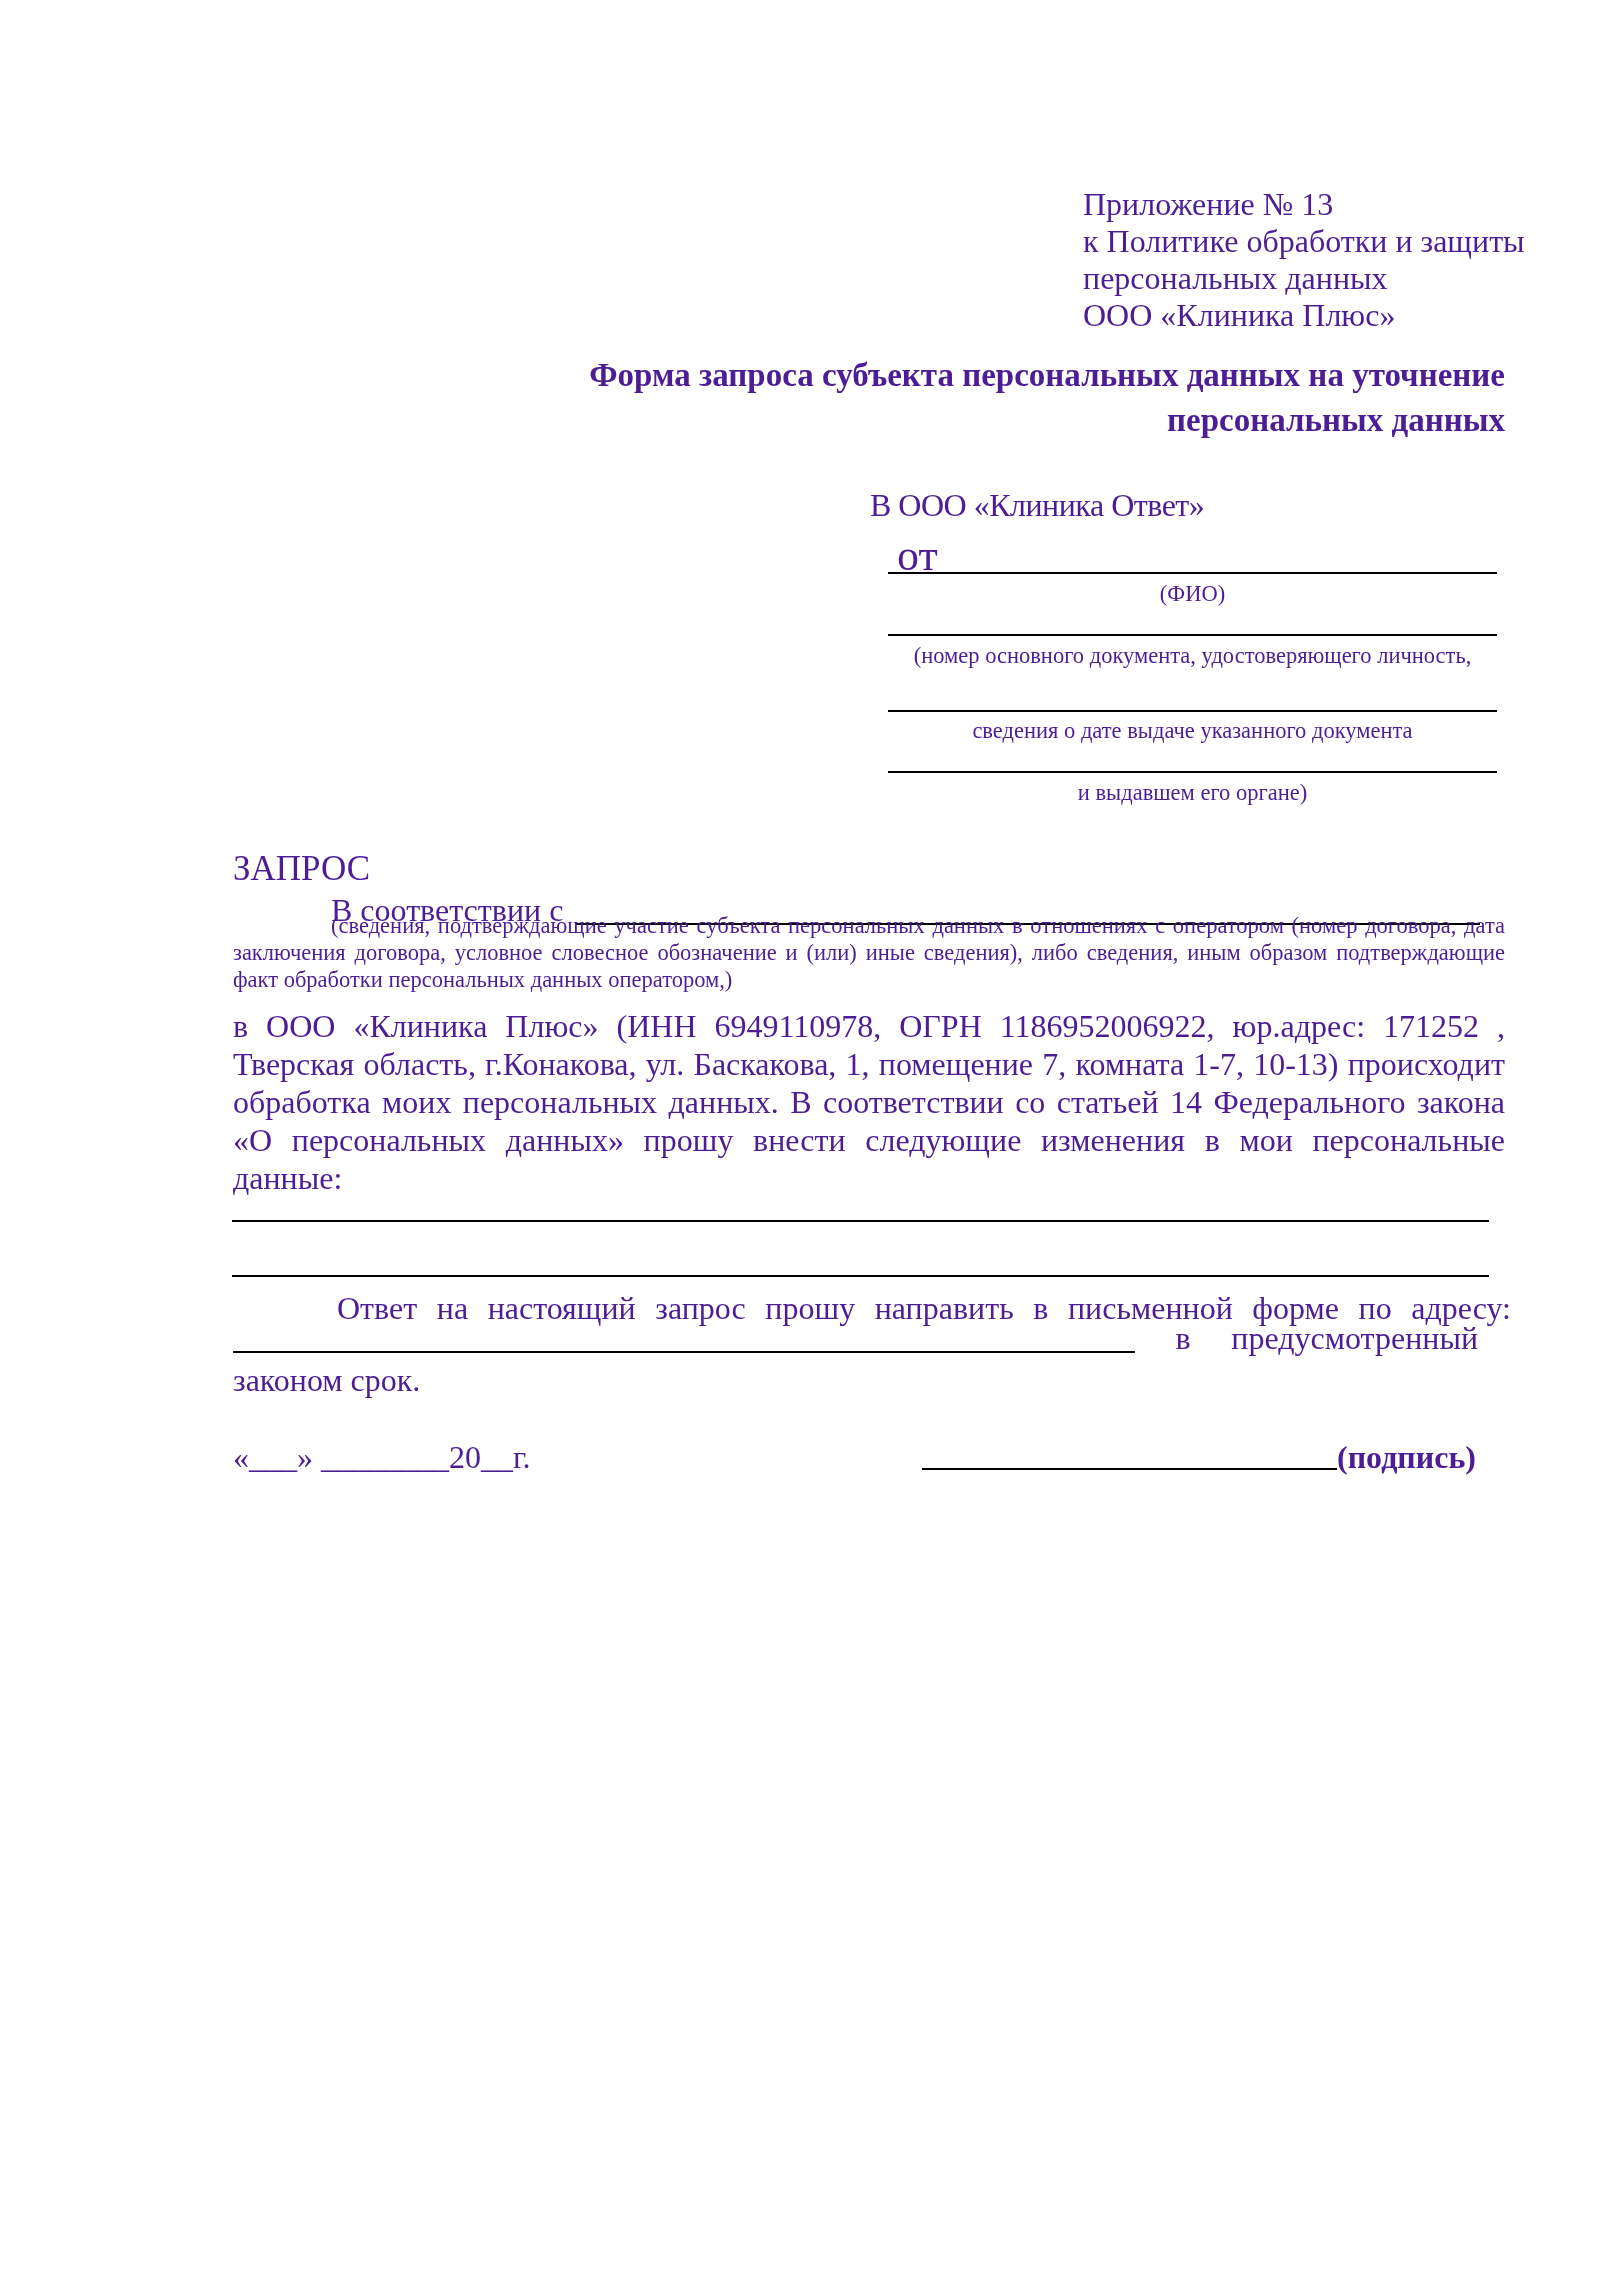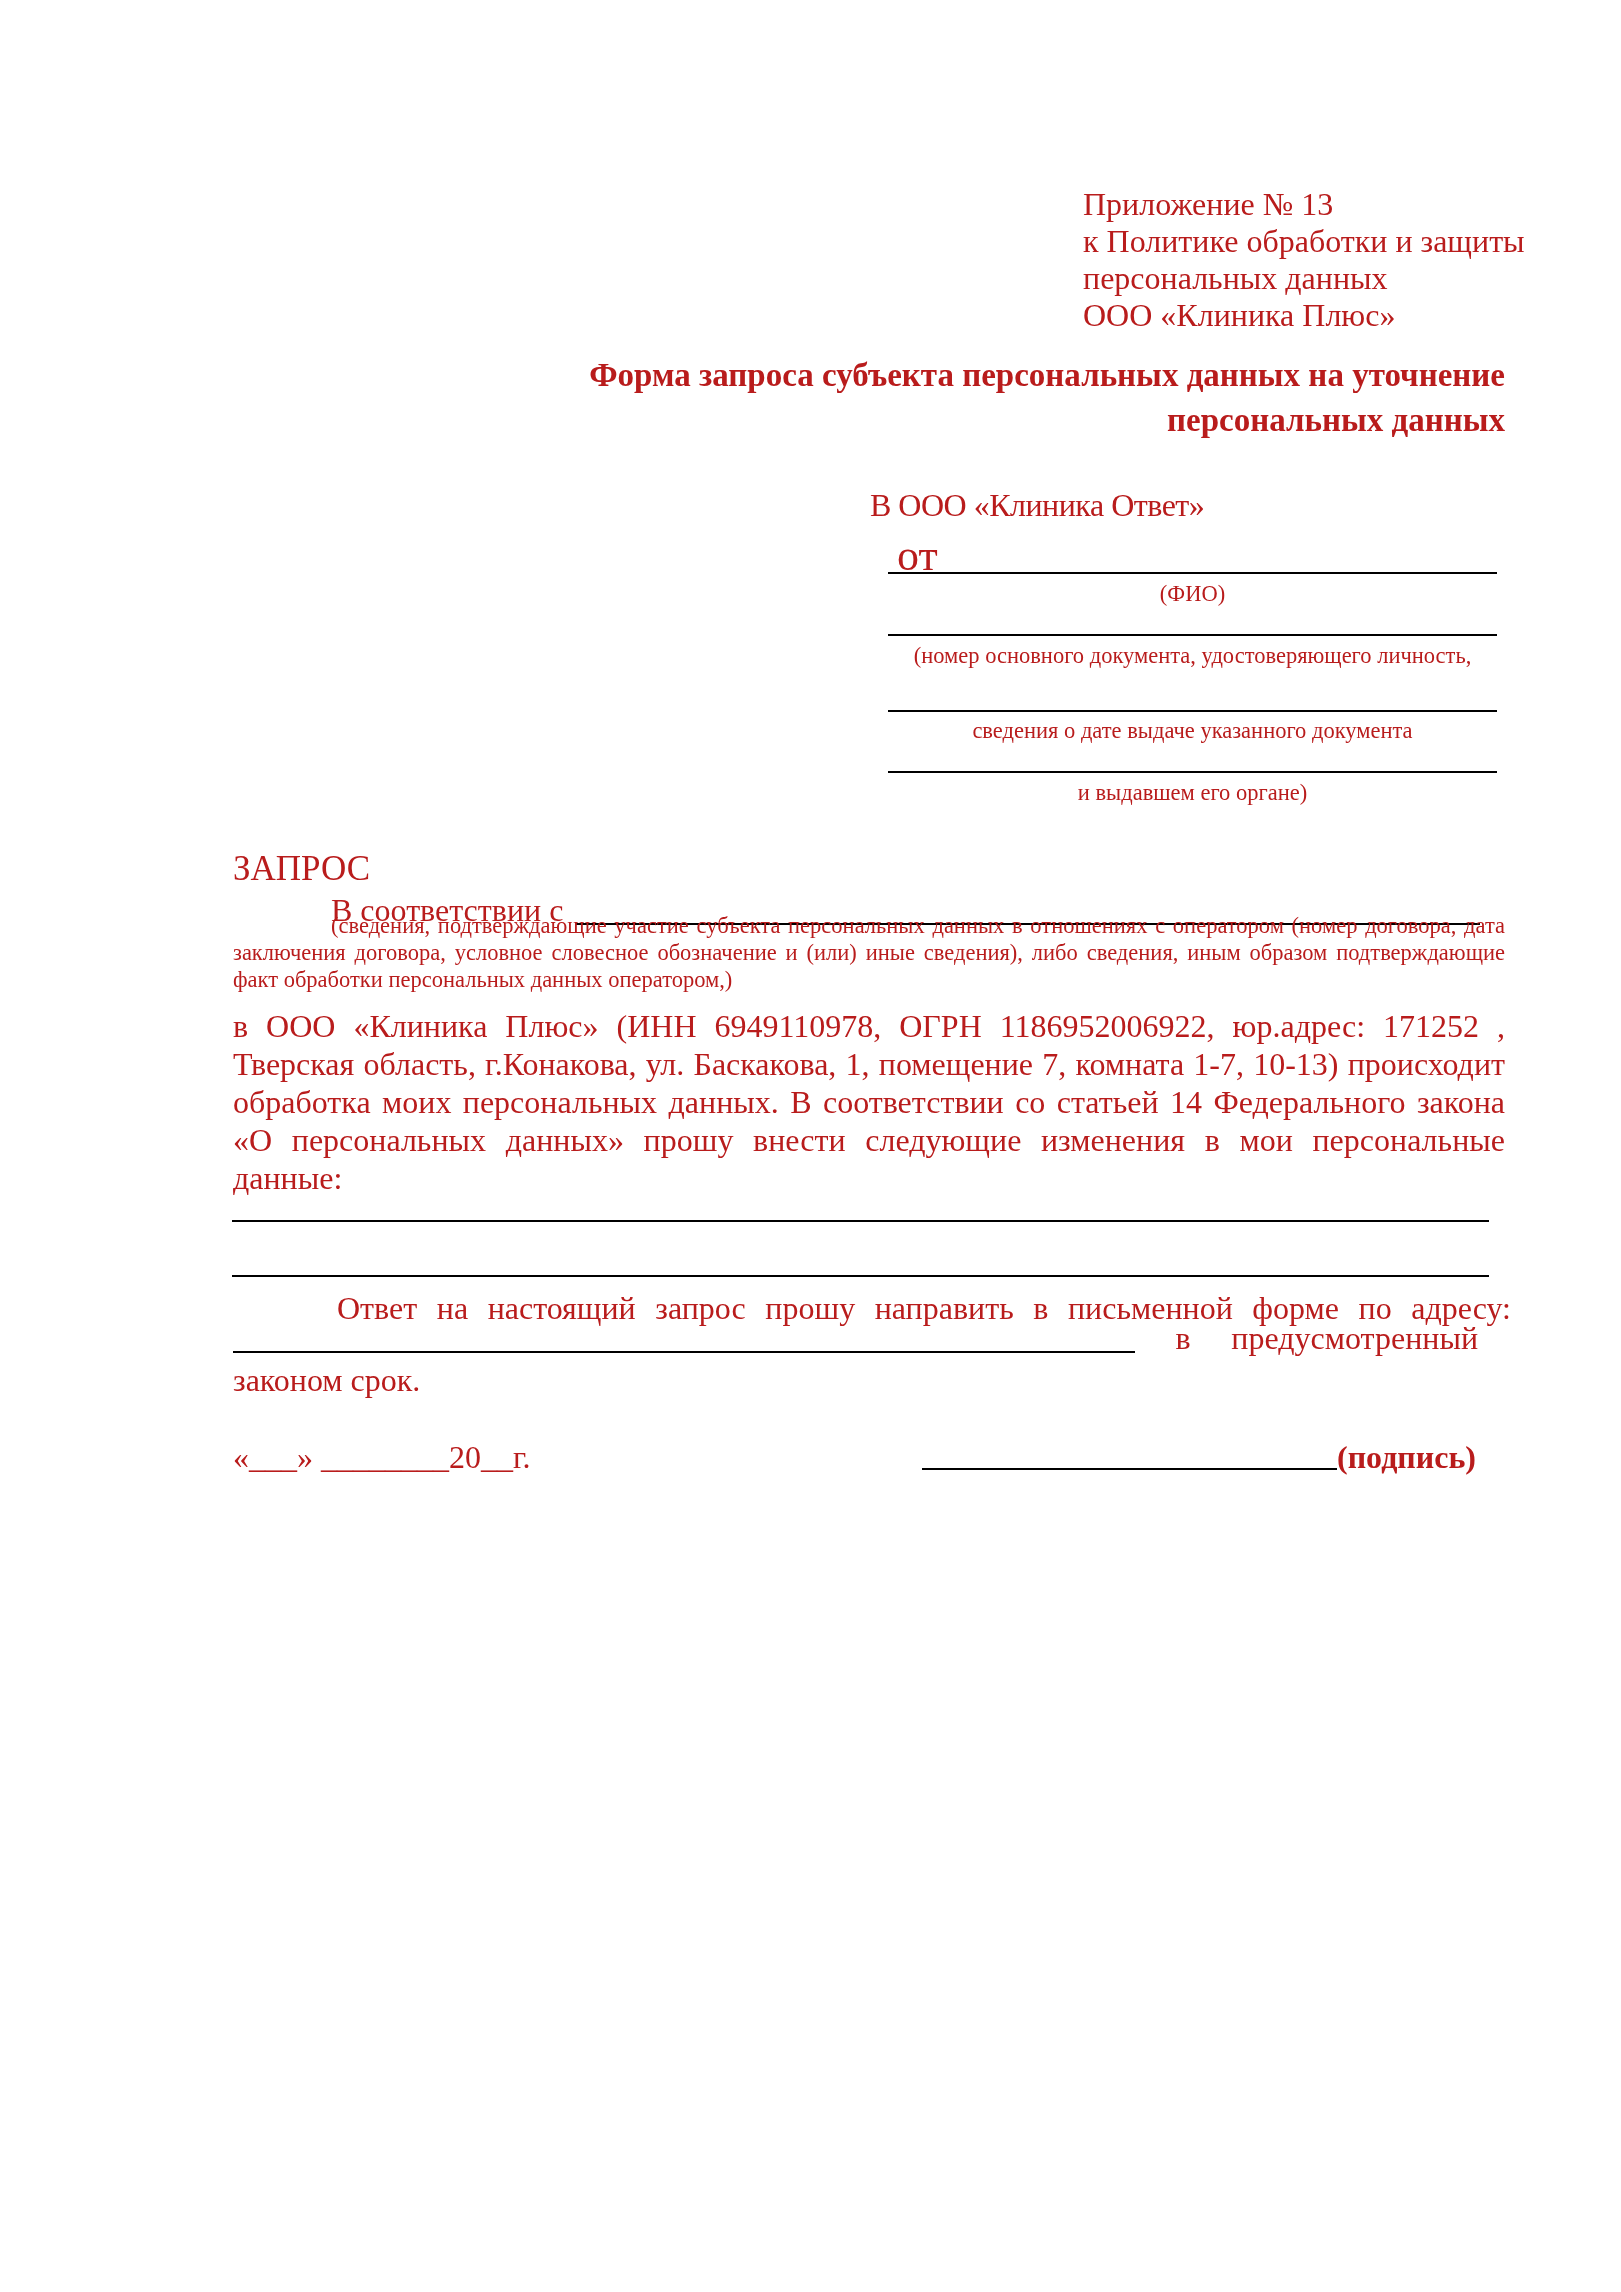--- a/index.html
+++ b/index.html
@@ -1,21 +1,21 @@
 <!DOCTYPE html>
 <html><head>
 <meta charset="utf-8">
 <style>
   html, body { margin: 0; padding: 0; background: #ffffff; }
   .page {
     position: relative;
     width: 1621px;
     height: 2293px;
     background: #ffffff;
-    color: #b91c1c;
+    color: #4c1d95;
     font-family: "Liberation Serif", "DejaVu Serif", serif;
     overflow: hidden;
   }
   .abs { position: absolute; }
 
   .appendix { left: 1083px; top: 186px; font-size: 32px; line-height: 37px; }
 
   .title {
     left: 233px; top: 353px; width: 1272px;
     font-size: 33px; font-weight: bold; line-height: 45px;

